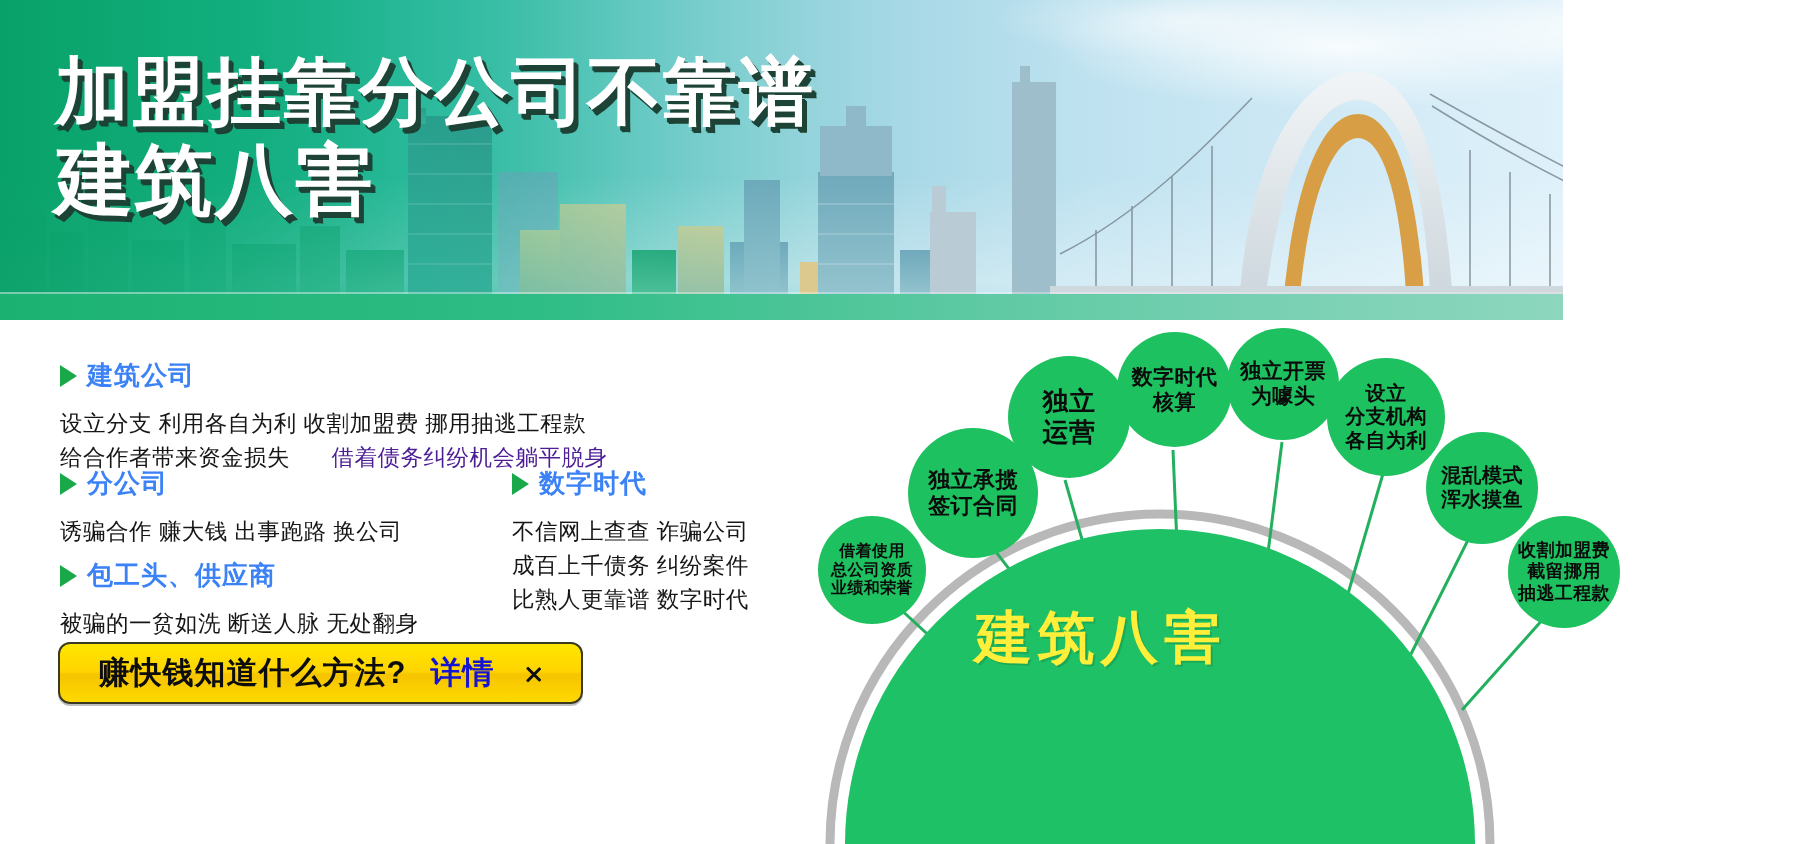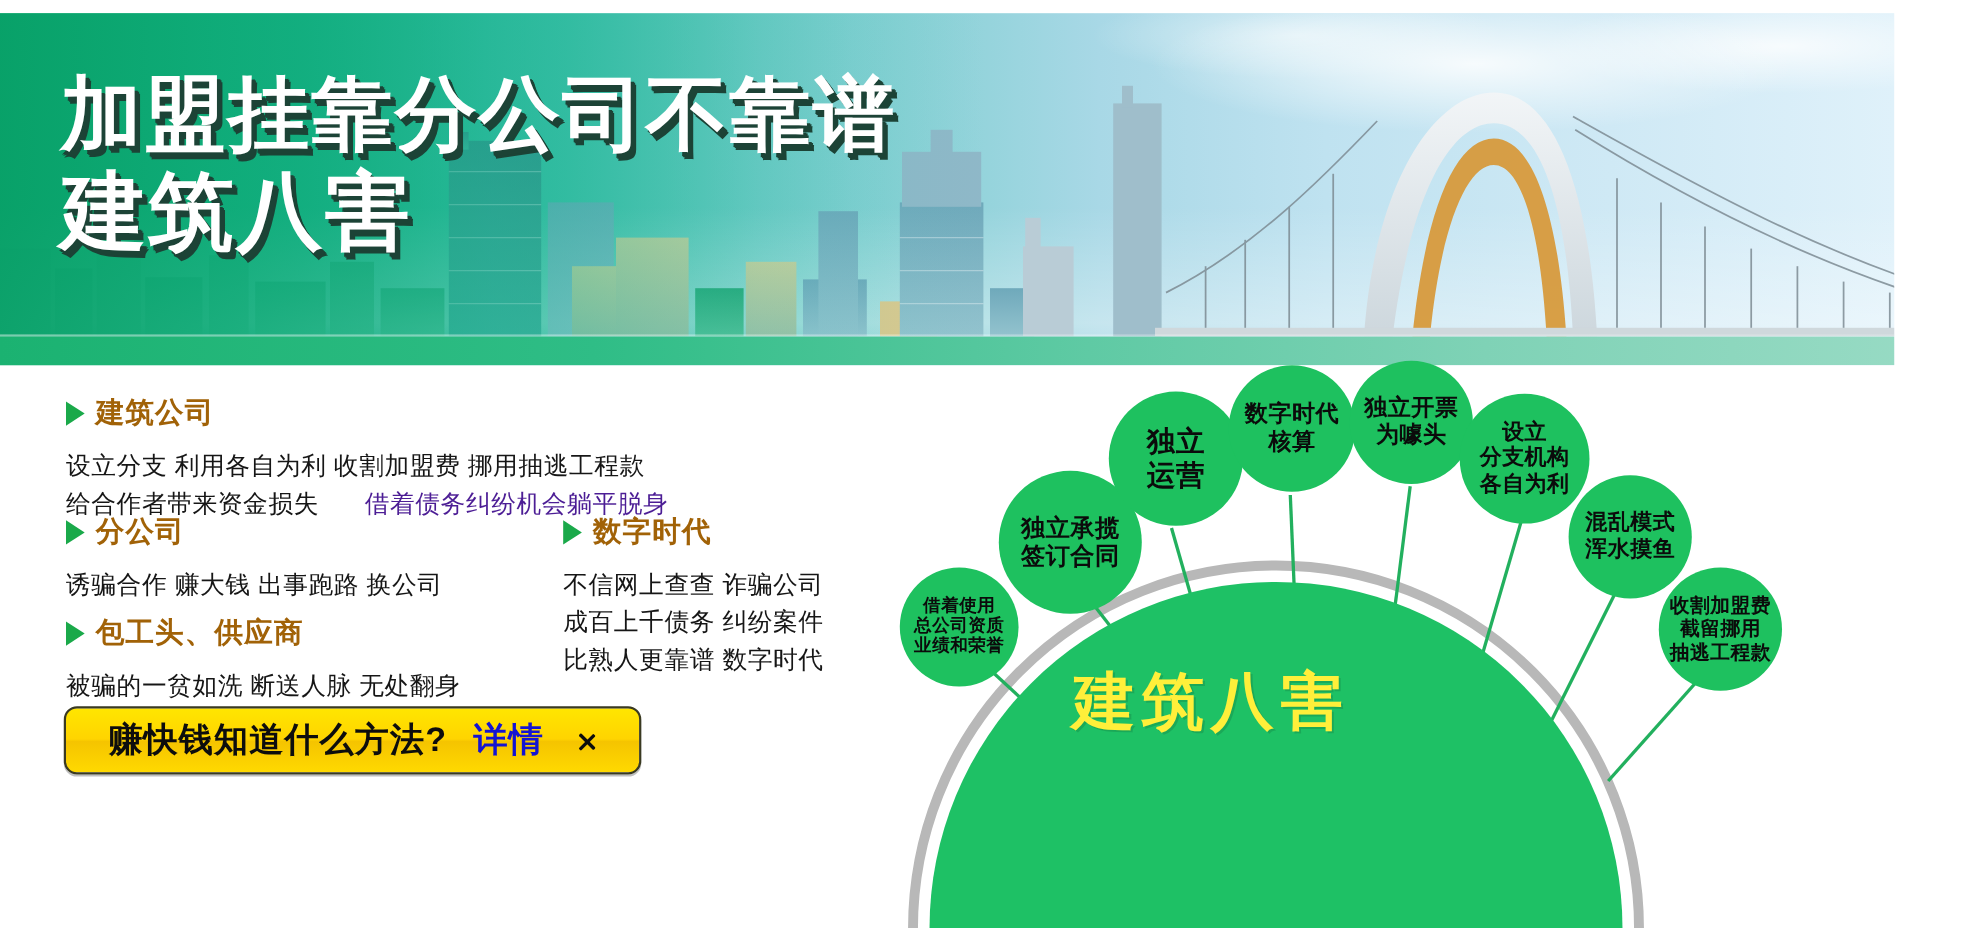--- a/index.html
+++ b/index.html
@@ -6,21 +6,21 @@
   html,body { width:1800px; height:844px; }
   body {
     font-family:"Liberation Sans","DejaVu Sans",sans-serif;
     background:#ffffff;
     overflow:hidden;
     position:relative;
   }
 
   
   #hero {
-    position:absolute; left:0; top:12px; width:1722px; height:320px;
+    position:absolute; left:0; top:0; width:1563px; height:320px;
     overflow:hidden;
     background:
       linear-gradient(to right,
         #10b070 0%, #16b383 16%, #3cc0a6 30%, #7fcfd0 45%,
         #a8d8e6 58%, #bfe2f0 70%, #cfe9f5 85%, #dff1fa 100%);
   }
   
   #hero .sky {
     position:absolute; inset:0;
     background:
@@ -62,21 +62,21 @@
   }
   .hero-line.l1 { font-size:74px; }
   .hero-line.l2 { font-size:78px; margin-top:6px; }
 
   
   #left-panel { position:absolute; left:0; top:320px; width:790px; height:524px; }
 
   .sec { position:absolute; }
   .sec-head {
     display:flex; align-items:center; gap:10px;
-    color:#a16207; font-size:26px; font-weight:700; letter-spacing:1px;
+    color:#3b82f6; font-size:26px; font-weight:700; letter-spacing:1px;
   }
   .tri {
     width:0;height:0;
     border-left:17px solid #1aa94a;
     border-top:11px solid transparent;
     border-bottom:11px solid transparent;
     display:inline-block;
   }
   .sec-body { margin-top:14px; color:#161616; font-size:22.5px; line-height:1.52; letter-spacing:.5px;}
   .sec-body .hl { color:#4c1d95; }

